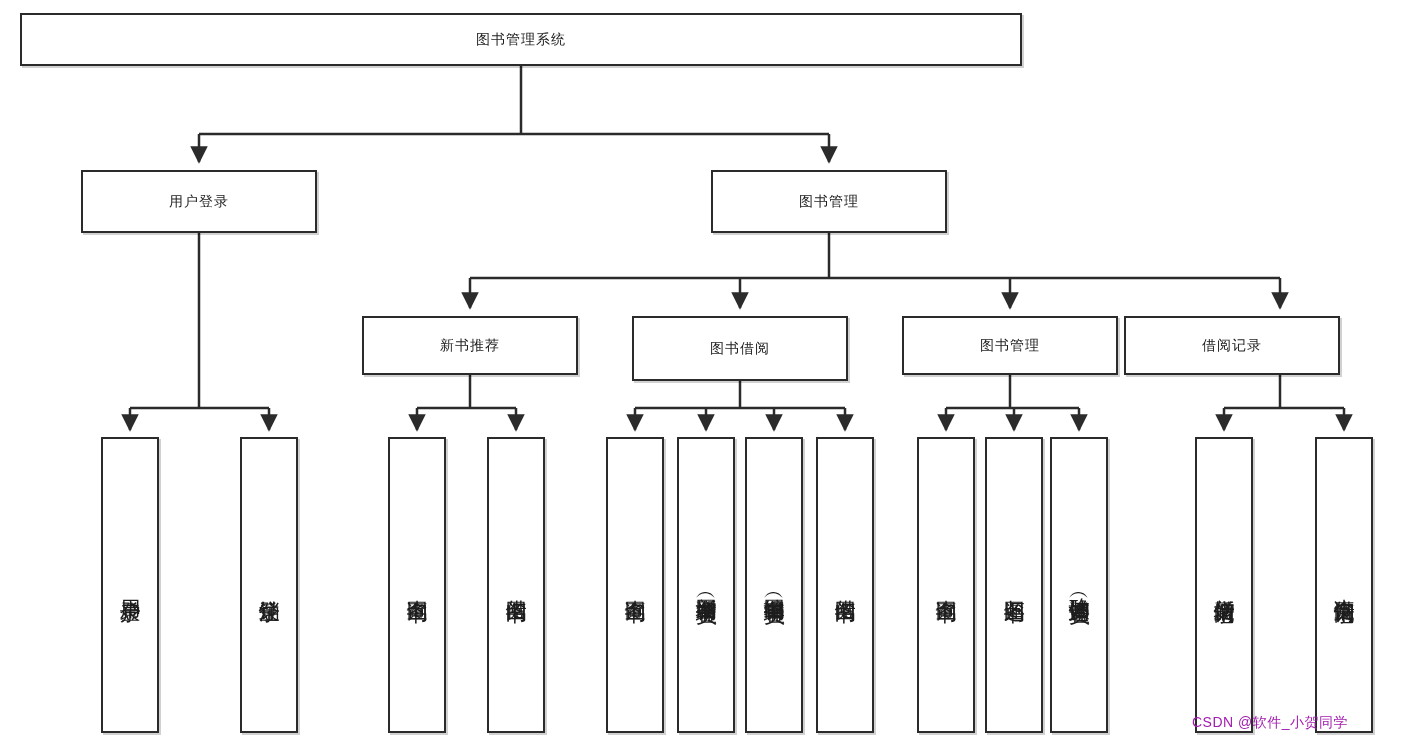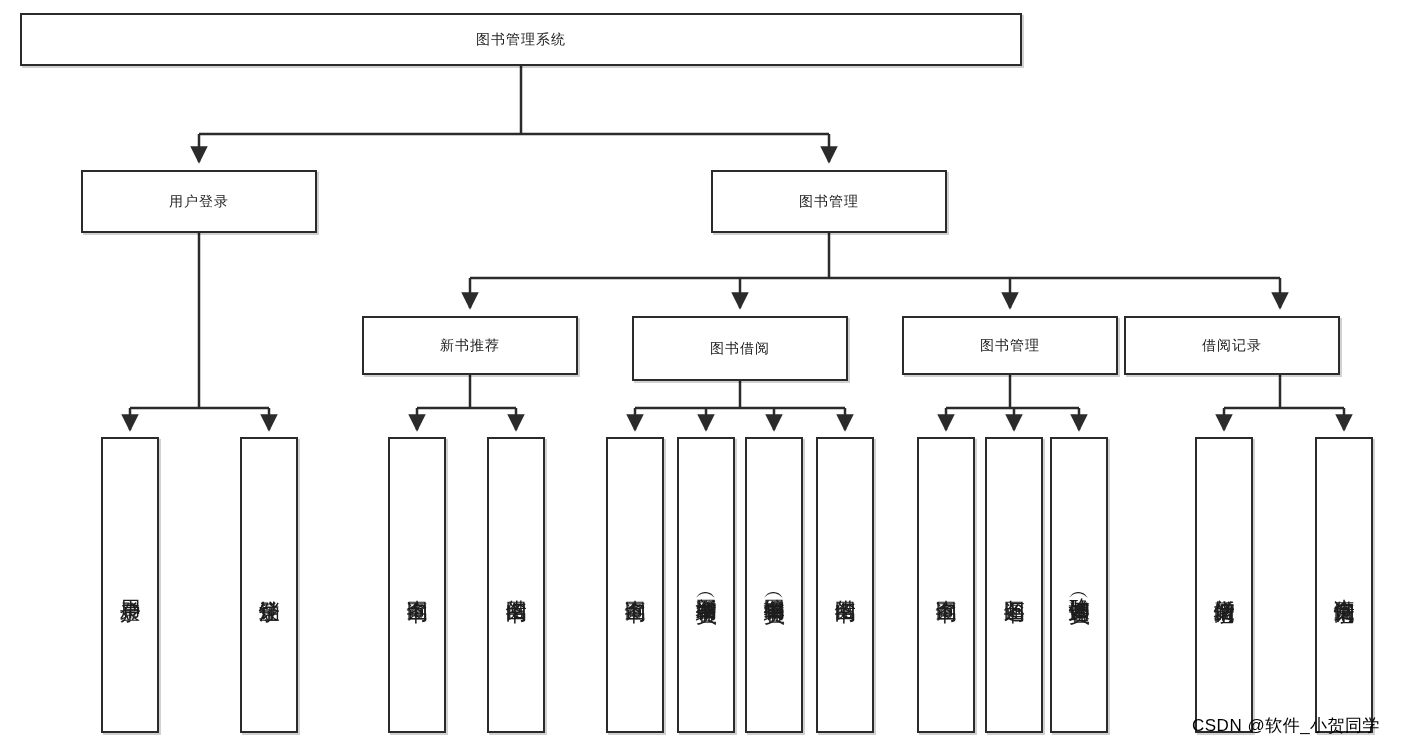--- a/index.html
+++ b/index.html
@@ -58,22 +58,22 @@
     height: 747px;
     pointer-events: none;
   }
   .edge-line {
     stroke: #2b2b2b;
     stroke-width: 2.5;
     fill: none;
   }
   .watermark {
     position: absolute;
-    color: #000000;
-    font-size: 17px;
+    color: #a21caf;
+    font-size: 14px;
     letter-spacing: 0.5px;
     white-space: nowrap;
   }
 </style>
 </head>
 <body>
 
 <div id="canvas">
 
   <svg class="edges" viewBox="0 0 1405 747" xmlns="http://www.w3.org/2000/svg">

